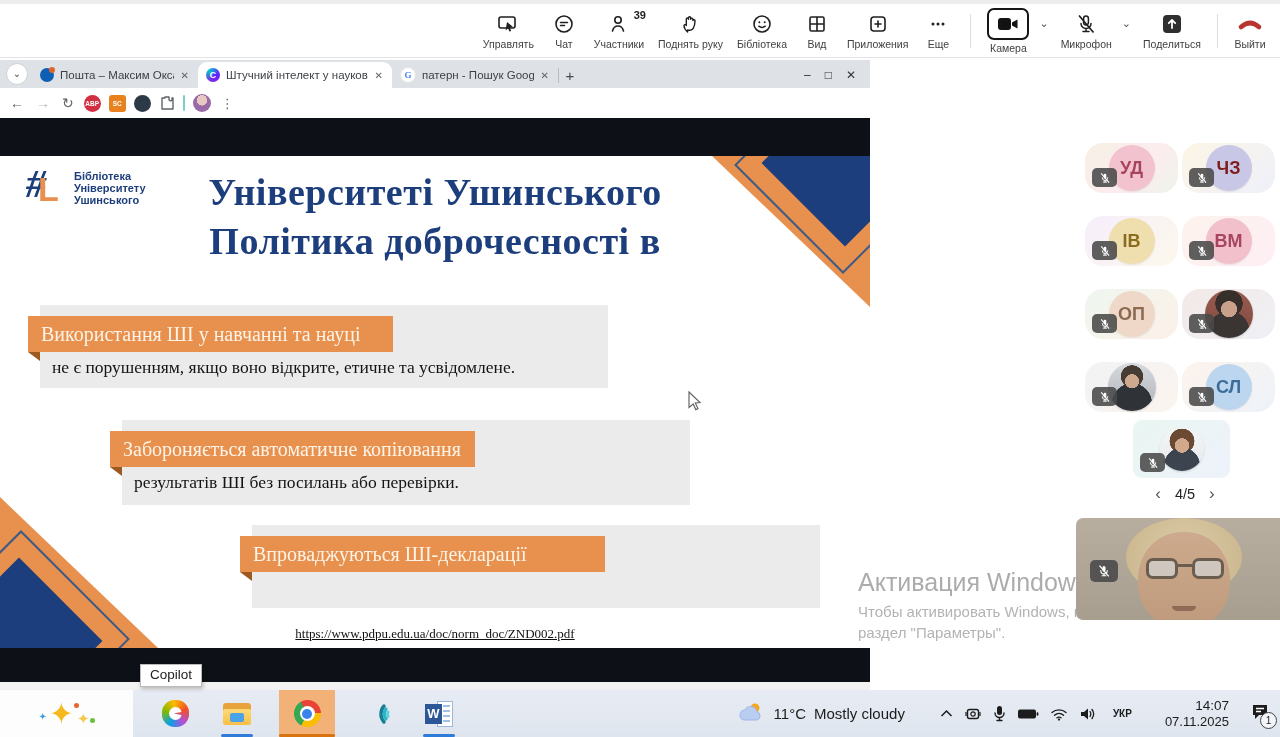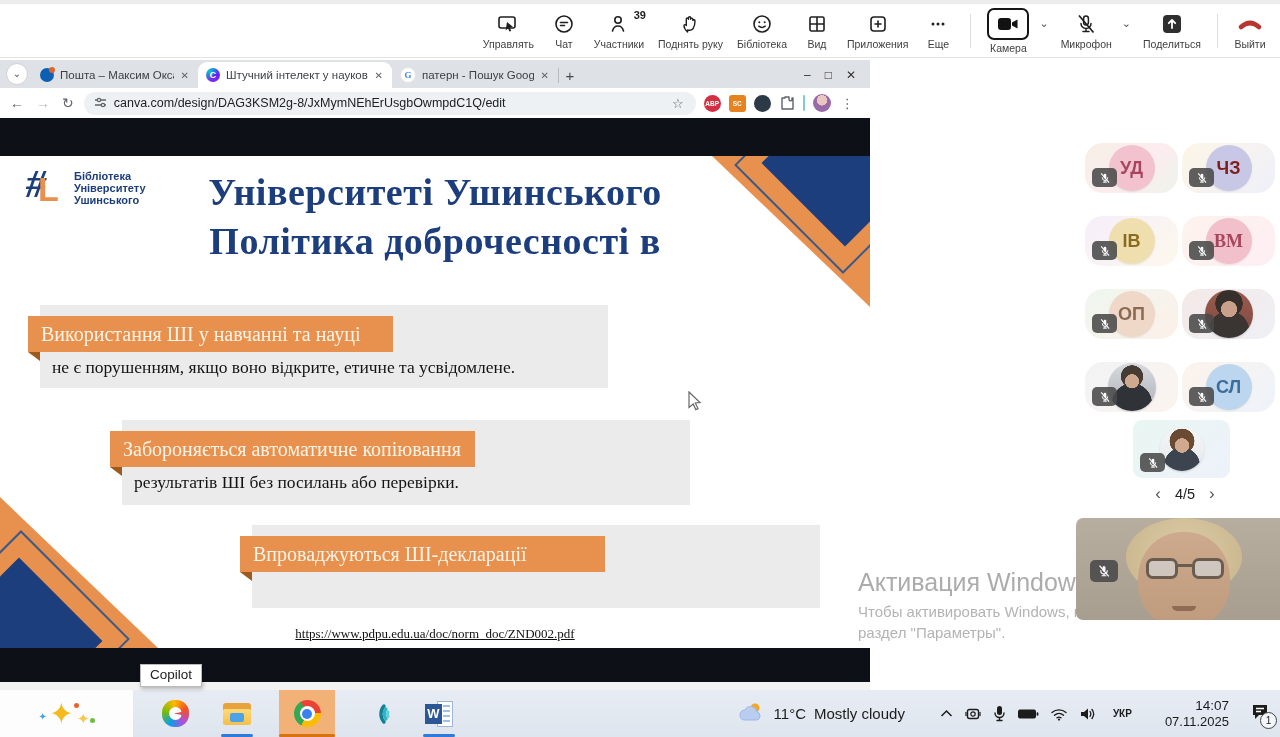--- a/index.html
+++ b/index.html
@@ -374,31 +374,20 @@
       <button>–</button>
       <button>□</button>
       <button>✕</button>
     </div>
   </div>
 
   <div id="addressbar">
     <button class="nav-ic">←</button>
     <button class="nav-ic dim">→</button>
     <button class="nav-ic">↻</button>
-    <div id="omnibox">
-      <span class="site-ic">
-        <svg width="13" height="13" viewBox="0 0 13 13">
-            <path d="M1 4h11M1 9h11" stroke="#5f6368" stroke-width="1.4"></path>
-            <circle cx="5" cy="4" r="1.7" fill="#eef1f4" stroke="#5f6368" stroke-width="1.2"></circle>
-            <circle cx="9" cy="9" r="1.7" fill="#eef1f4" stroke="#5f6368" stroke-width="1.2"></circle>
-          </svg>
-      </span>
-      <span id="url-text">canva.com/design/DAG3KSM2g-8/JxMymNEhErUsgbOwmpdC1Q/edit</span>
-      <button class="star">☆</button>
-    </div>
     <button class="ext ext-abp">ABP</button>
     <button class="ext ext-sc">SC</button>
     <button class="ext ext-dark"></button>
     <button class="puzzle">
       <svg width="16" height="16" viewBox="0 0 16 16">
           <path d="M6 2h4v2.2a1.6 1.6 0 0 0 3 .8V3h1v11H3V3h3z" fill="none" stroke="#5f6368" stroke-width="1.4" stroke-linejoin="round"></path>
         </svg>
     </button>
     <div class="bar-sep"></div>
     <button class="avatar-btn"></button>
@@ -491,21 +480,21 @@
       </div>
       <div class="micoff">
         <svg width="12" height="12" viewBox="0 0 22 22">
             <rect x="8.6" y="3" width="4.8" height="9" rx="2.4" fill="#fff"></rect>
             <path d="M6 10.5a5 5 0 0 0 10 0M11 15.5v3M8 18.5h6" fill="none" stroke="#fff" stroke-width="1.8" stroke-linecap="round"></path>
             <line x1="4" y1="2.5" x2="18.5" y2="19.5" stroke="#fff" stroke-width="2"></line>
           </svg>
       </div>
     </div>
     <div class="ptile t4">
-      <div class="pav" style="background-color: rgb(242, 192, 203); font-family: Liberation Serif, serif;">
+      <div class="pav" style="background-color: rgb(242, 192, 203);">
         <span style="color: rgb(168, 69, 94);">ВМ</span>
       </div>
       <div class="micoff">
         <svg width="12" height="12" viewBox="0 0 22 22">
             <rect x="8.6" y="3" width="4.8" height="9" rx="2.4" fill="#fff"></rect>
             <path d="M6 10.5a5 5 0 0 0 10 0M11 15.5v3M8 18.5h6" fill="none" stroke="#fff" stroke-width="1.8" stroke-linecap="round"></path>
             <line x1="4" y1="2.5" x2="18.5" y2="19.5" stroke="#fff" stroke-width="2"></line>
           </svg>
       </div>
     </div>

